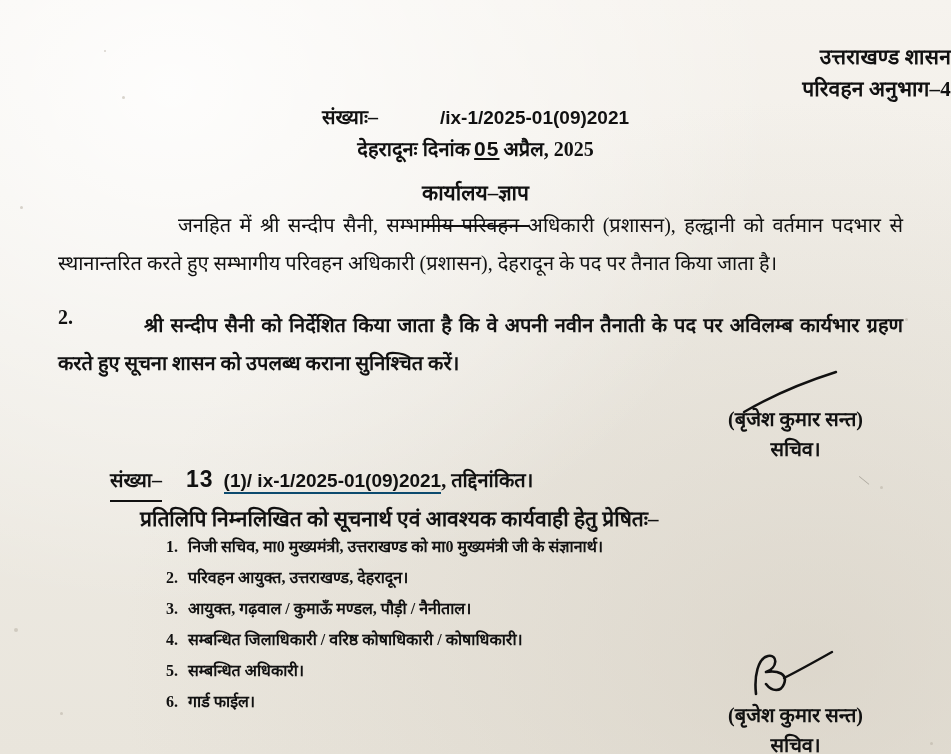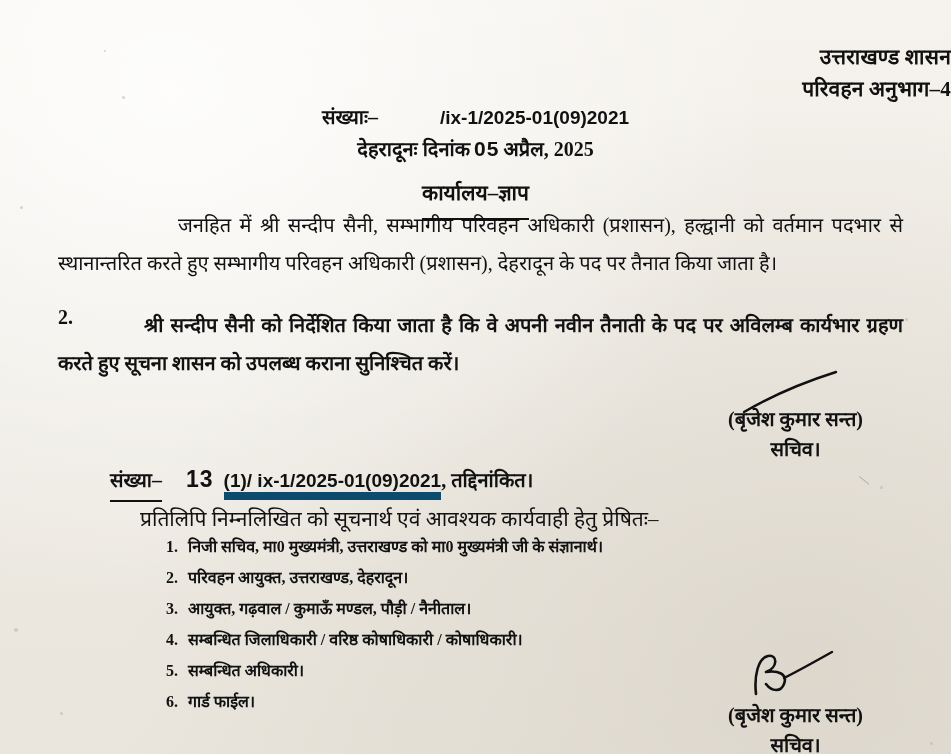--- a/index.html
+++ b/index.html
@@ -62,33 +62,34 @@
     text-align: center;
     font-size: 20px;
     font-weight: 700;
   }
   .dateline .hand {
     font-family: "Liberation Sans", sans-serif;
     font-weight: 700;
     font-size: 21px;
     letter-spacing: 1px;
     padding: 0 4px;
+    text-decoration: underline;
   }
 
   .title {
     position: absolute;
     top: 178px;
     left: 0; right: 0;
     text-align: center;
     font-size: 21px;
     font-weight: 700;
   }
   .title span {
     border-bottom: 2px solid #111;
-    padding-bottom: 13px;
+    padding-bottom: 20px;
   }
 
   .para {
     position: absolute;
     font-size: 20px;
     line-height: 38px;
     font-weight: 400;
     text-align: justify;
     text-justify: inter-word;
   }
@@ -138,30 +139,30 @@
   .numline2 .u { border-bottom: 2px solid #111; padding-bottom: 9px; }
   .numline2 .hand2 {
     font-family: "Liberation Sans", sans-serif;
     font-size: 23px;
     letter-spacing: 1px;
     padding: 0 10px 0 24px;
   }
   .numline2 .refno {
     font-family: "Liberation Sans", sans-serif;
     font-size: 19px;
-    border-bottom: 8px solid #0c4a6e;
+    border-bottom: 2px solid #0c4a6e;
     padding-bottom: 1px;
   }
 
   .copyline {
     position: absolute;
     top: 504px;
     left: 140px;
     font-size: 21px;
-    font-weight: 400;
+    font-weight: 700;
   }
 
   ol.copies {
     position: absolute;
     top: 532px;
     left: 148px;
     margin: 0;
     padding: 0 0 0 34px;
     font-size: 16px;
     font-weight: 600;

